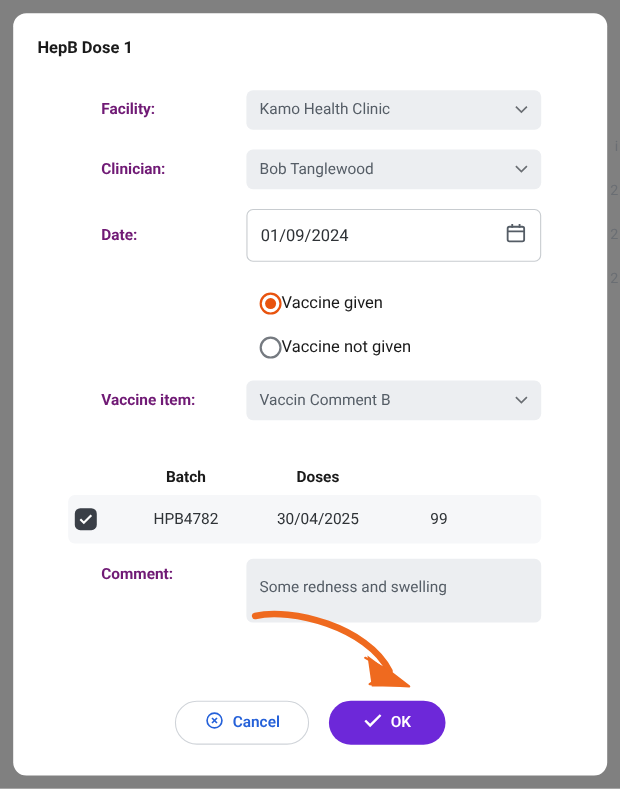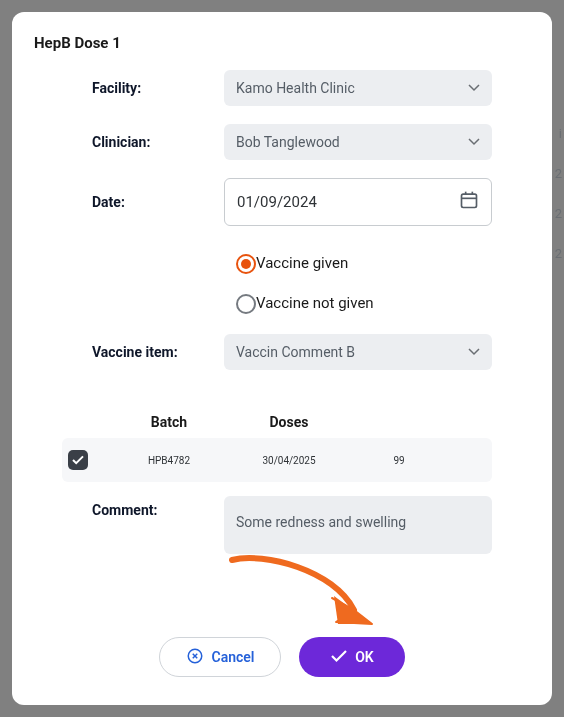--- a/index.html
+++ b/index.html
@@ -17,33 +17,33 @@
     background: #fff;
     border-radius: 12px;
     padding: 22px 22px 28px 22px;
     display: flex;
     flex-direction: column;
   }
   .title {
     font-weight: 700;
     font-size: 15px;
     color: #1a1a1a;
-    margin-bottom: 18px;
+    margin-bottom: 30px;
   }
   .form-row {
     display: flex;
     align-items: center;
     margin-bottom: 18px;
   }
   .form-row .label {
     width: 190px;
     padding-left: 58px;
     font-weight: 700;
     font-size: 14px;
-    color: #0f172a;
+    color: #701a75;
   }
   .form-row .control {
     flex: 1;
     max-width: 268px;
   }
   .select {
     background: #eceef1;
     border-radius: 6px;
     height: 36px;
     display: flex;
@@ -109,21 +109,21 @@
   }
   .batch-header > div:first-child { text-align: left; }
   .batch-row {
     display: grid;
     grid-template-columns: 52px 110px 130px 90px;
     align-items: center;
     background: #f6f7f9;
     border-radius: 6px;
     height: 44px;
     text-align: center;
-    font-size: 10px;
+    font-size: 14px;
     color: #2f3337;
   }
   .checkbox {
     width: 20px; height: 20px;
     background: #3a3f47;
     border-radius: 5px;
     display: flex; align-items: center; justify-content: center;
     margin: 0 auto 0 6px;
   }
   .checkbox svg { display: block; }

